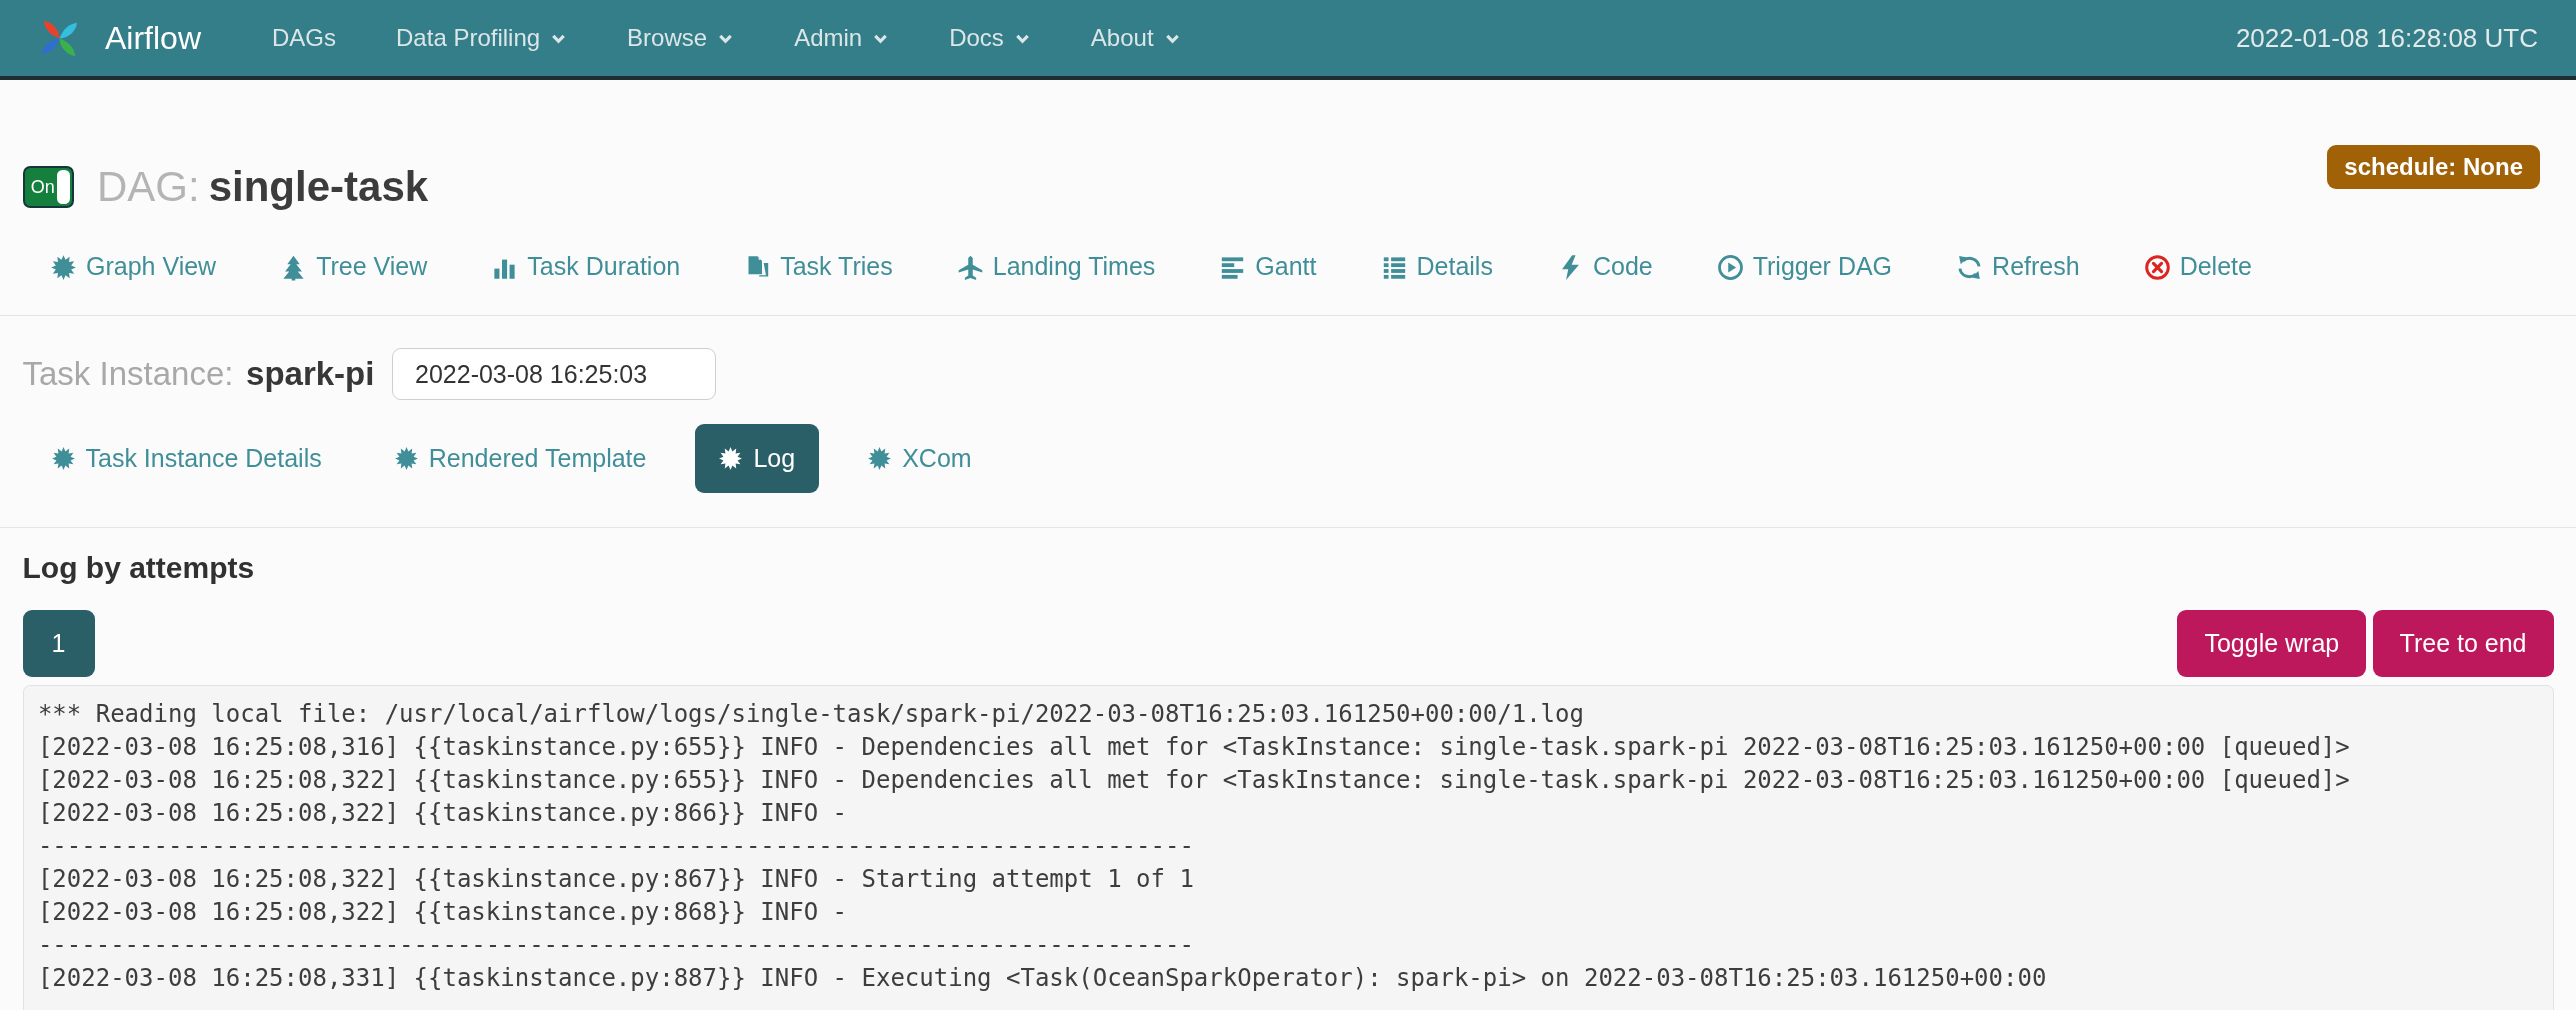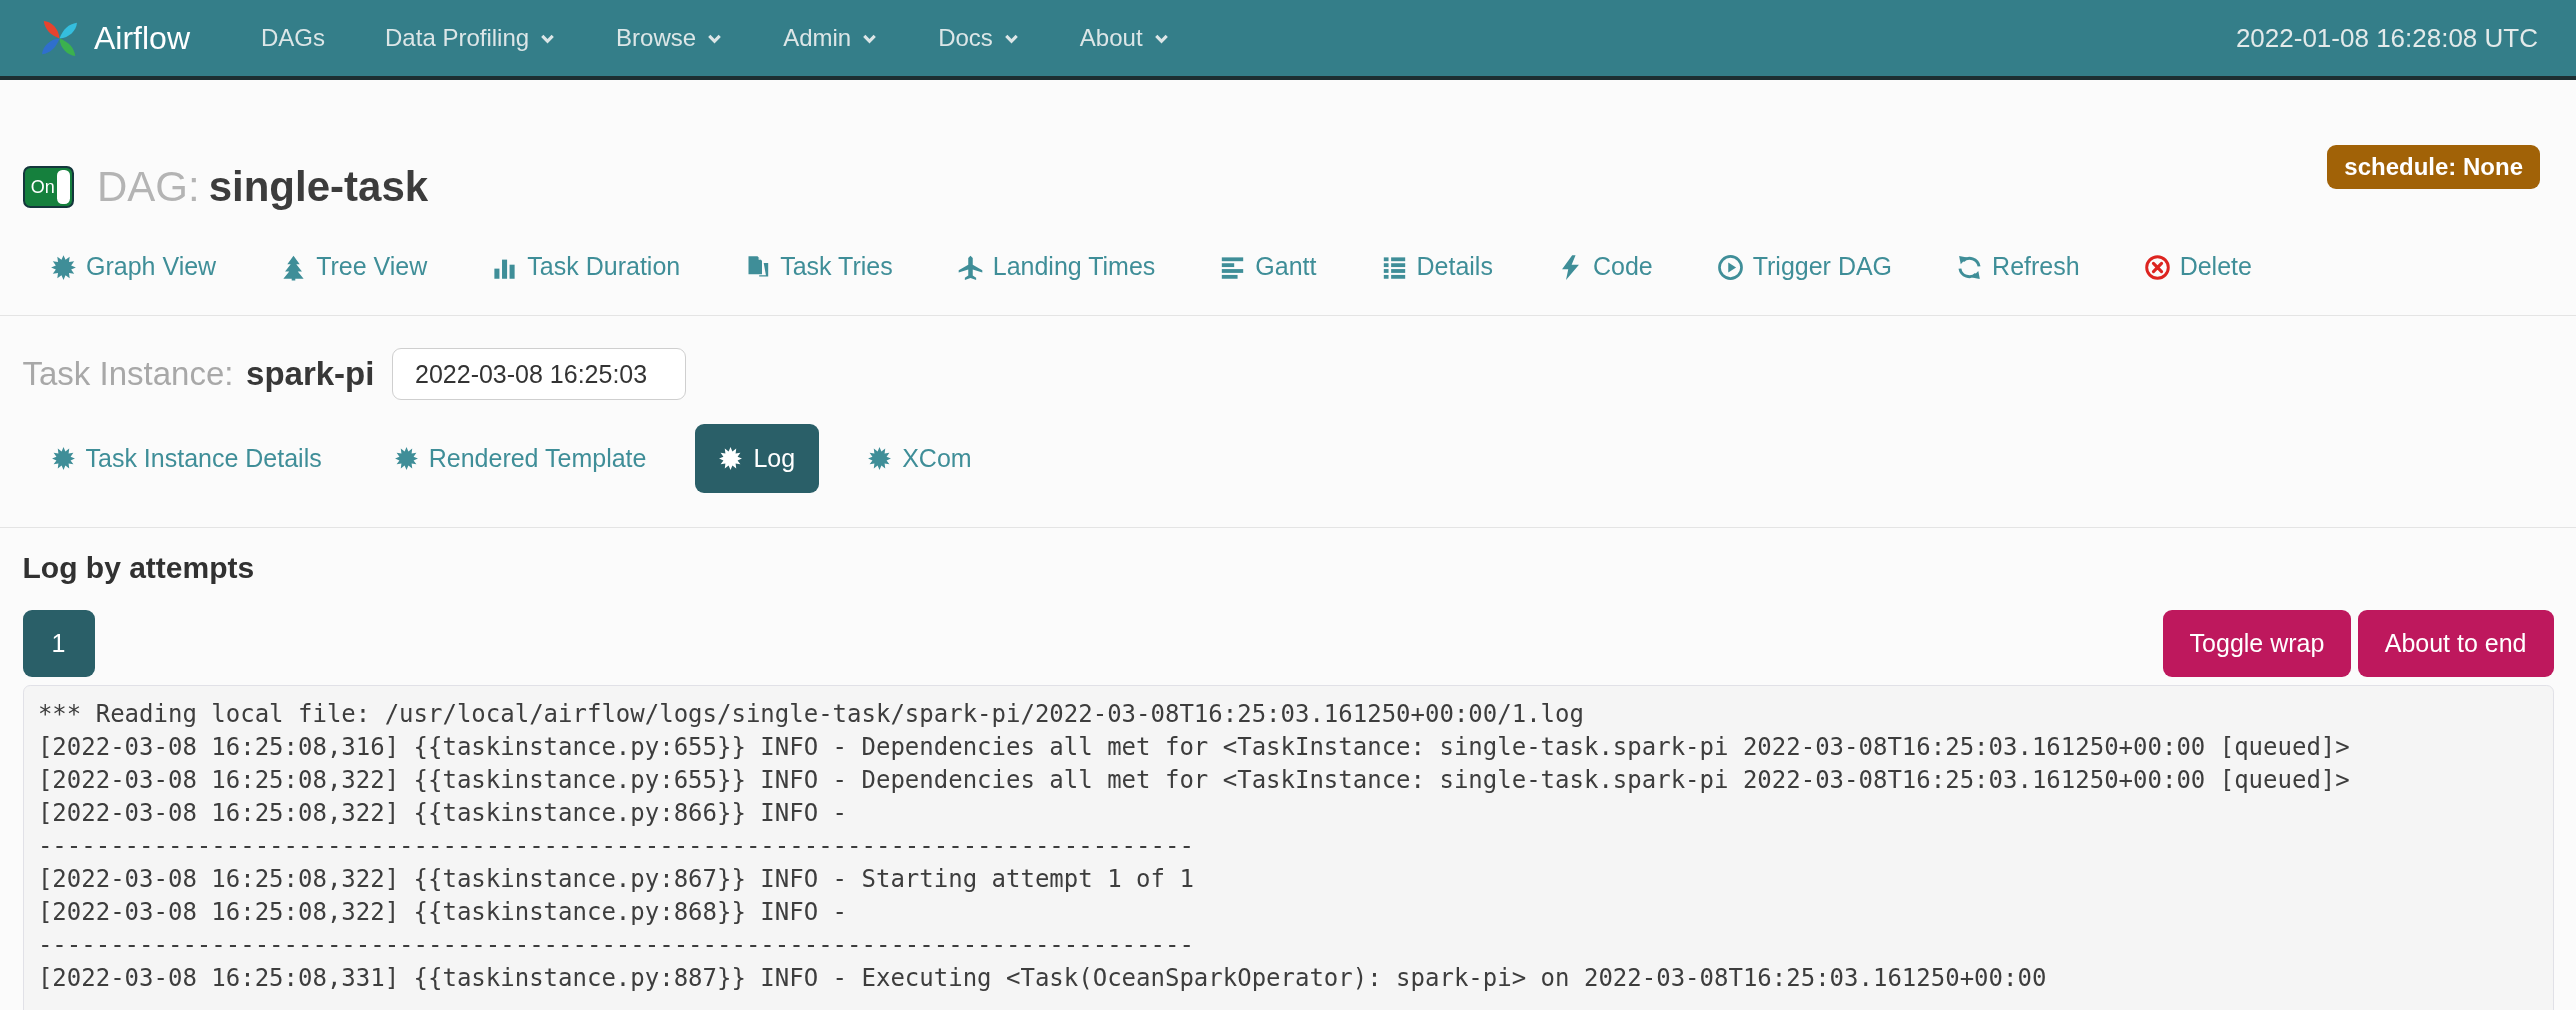--- a/index.html
+++ b/index.html
@@ -10,21 +10,21 @@
     font-family:"Liberation Sans", sans-serif;
     -webkit-font-smoothing:antialiased;
   }
 
   
   .navbar {
     height:80px; background:#347e89; border-bottom:4.5px solid #1d2f32;
     display:flex; align-items:center; padding:0 38px 0 34px;
   }
   .brand { display:flex; align-items:center; text-decoration:none; margin-right:41px; }
-  .brand-text { color:#ffffff; font-size:32px; margin-left:9px; }
+  .brand-text { color:#ffffff; font-size:32px; margin-left:20px; }
   .nav-item {
     color:#dce6e7; font-size:24px; text-decoration:none;
     padding:0 30px; display:flex; align-items:center; gap:10px; height:80px;
   }
   .nav-caret { width:17px; height:11.7px; fill:currentColor; margin-top:3.6px; }
   .clock { margin-left:auto; color:#e3eaea; font-size:26px; }
 
   
   .dag-header { margin:83px 36px 0 22.5px; display:flex; align-items:center; }
   .pause-toggle {
@@ -54,21 +54,21 @@
   .view-link svg { width:27px; height:27px; fill:currentColor; flex:0 0 auto; }
   .view-link svg.red-icon { color:#dd2420; }
 
   hr.sep { border:none; border-top:1.8px solid #e4e4e4; margin:34px 0 0 0; }
 
   
   .ti-row { margin:32px 22.5px 0 22.5px; display:flex; align-items:center; font-size:33px; }
   .ti-label { color:#a8a8a8; }
   .ti-name  { color:#373737; font-weight:bold; margin-left:12.6px; }
   .exec-date-input {
-    margin-left:18px; width:294px; height:52px; background:#fff;
+    margin-left:18px; width:324px; height:52px; background:#fff;
     border:1.8px solid #cfcfcf; border-radius:9px; font-size:25px; color:#333;
     padding:0 21.6px; font-family:"Liberation Sans", sans-serif;
   }
 
   
   .ti-tabs { margin:23.5px 22.5px 0 27px; display:flex; align-items:center; }
   .ti-tab {
     display:flex; align-items:center; gap:10px; text-decoration:none;
     color:#3f8e98; font-size:25px; padding:20px 23.5px; border-radius:9px;
     margin-right:25px; white-space:nowrap; cursor:pointer;
@@ -286,21 +286,21 @@
 </div>
 
 <hr class="sep">
 
 <h2 class="log-heading">Log by attempts</h2>
 
 <div class="attempt-row">
   <span class="attempt-tab">1</span>
   <div class="log-buttons">
     <button class="log-btn">Toggle wrap</button>
-    <button class="log-btn">About to end</button>
+    <button class="log-btn">Tree to end</button>
   </div>
 </div>
 
 <div class="log-box">
   <div>
       <div class="log-line">*** Reading local file: /usr/local/airflow/logs/single-task/spark-pi/2022-03-08T16:25:03.161250+00:00/1.log</div>
       <div class="log-line">[2022-03-08 16:25:08,316] {{taskinstance.py:655}} INFO - Dependencies all met for &lt;TaskInstance: single-task.spark-pi 2022-03-08T16:25:03.161250+00:00 [queued]&gt;</div>
       <div class="log-line">[2022-03-08 16:25:08,322] {{taskinstance.py:655}} INFO - Dependencies all met for &lt;TaskInstance: single-task.spark-pi 2022-03-08T16:25:03.161250+00:00 [queued]&gt;</div>
       <div class="log-line">[2022-03-08 16:25:08,322] {{taskinstance.py:866}} INFO - </div>
       <div class="log-line">--------------------------------------------------------------------------------</div>

